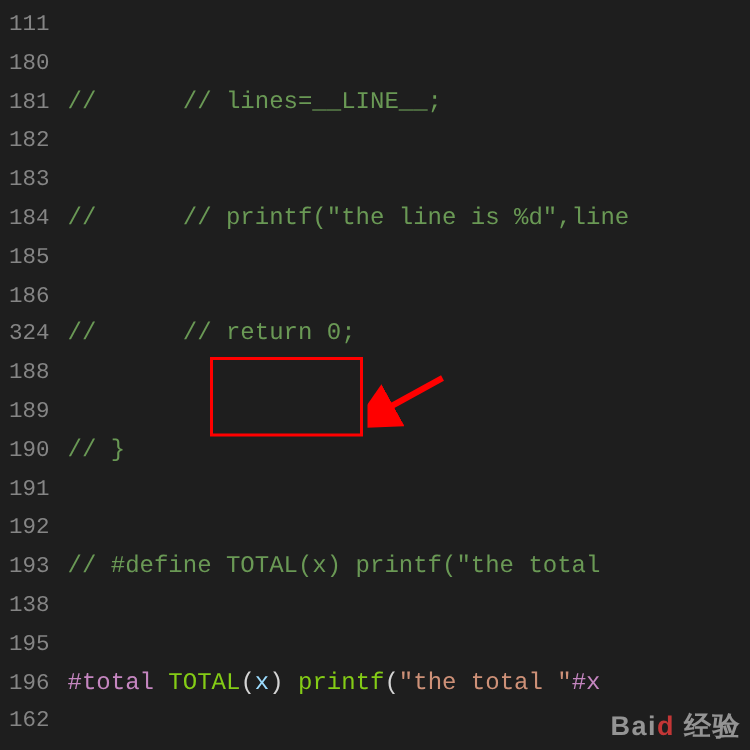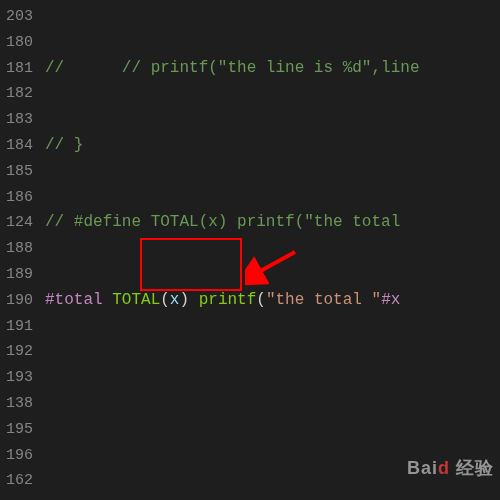--- a/index.html
+++ b/index.html
@@ -48,60 +48,62 @@
     z-index: 5;
   }
   .arrow {
     position: absolute;
     z-index: 6;
     pointer-events: none;
   }
   .watermark {
     position: absolute;
     right: 6px;
-    bottom: 20px;
+    bottom: 4px;
     color: #a9a9a9;
     font-family: Arial, sans-serif;
     font-size: 11px;
     text-align: center;
     opacity: 0.85;
     z-index: 10;
     line-height: 1.3;
   }
   .watermark .brand { font-size: 18px; font-weight: bold; letter-spacing: 1px; }
   .watermark .brand .accent { color: #e03b3b; }
 </style>
 </head>
 <body>
 
 <div class="editor">
   <div class="gutter">
-    <div class="line">203</div>
+    <div class="line">111</div>
     <div class="line">180</div>
     <div class="line">181</div>
     <div class="line">182</div>
     <div class="line">183</div>
     <div class="line">184</div>
     <div class="line">185</div>
     <div class="line">186</div>
-    <div class="line">124</div>
+    <div class="line">324</div>
     <div class="line">188</div>
     <div class="line">189</div>
     <div class="line">190</div>
     <div class="line">191</div>
     <div class="line">192</div>
     <div class="line">193</div>
     <div class="line">138</div>
     <div class="line">195</div>
     <div class="line">196</div>
     <div class="line">162</div>
   </div>
 
   <div class="code">
+    <span class="line"><span class="comment">//      // lines=__LINE__;</span></span>
     <span class="line"><span class="comment">//      // printf("the line is %d",line</span></span>
+    <span class="line"><span class="comment">//      // return 0;</span></span>
     <span class="line"><span class="comment">// }</span></span>
     <span class="line"><span class="comment">// #define TOTAL(x) printf("the total </span></span>
     <span class="line"><span class="macro-kw">#total</span> <span class="func">TOTAL</span><span class="punct">(</span><span class="param">x</span><span class="punct">)</span> <span class="func">printf</span><span class="punct">(</span><span class="str">"the total "</span><span class="macro-kw">#x</span></span>
     
     
     
     
     
     
     

